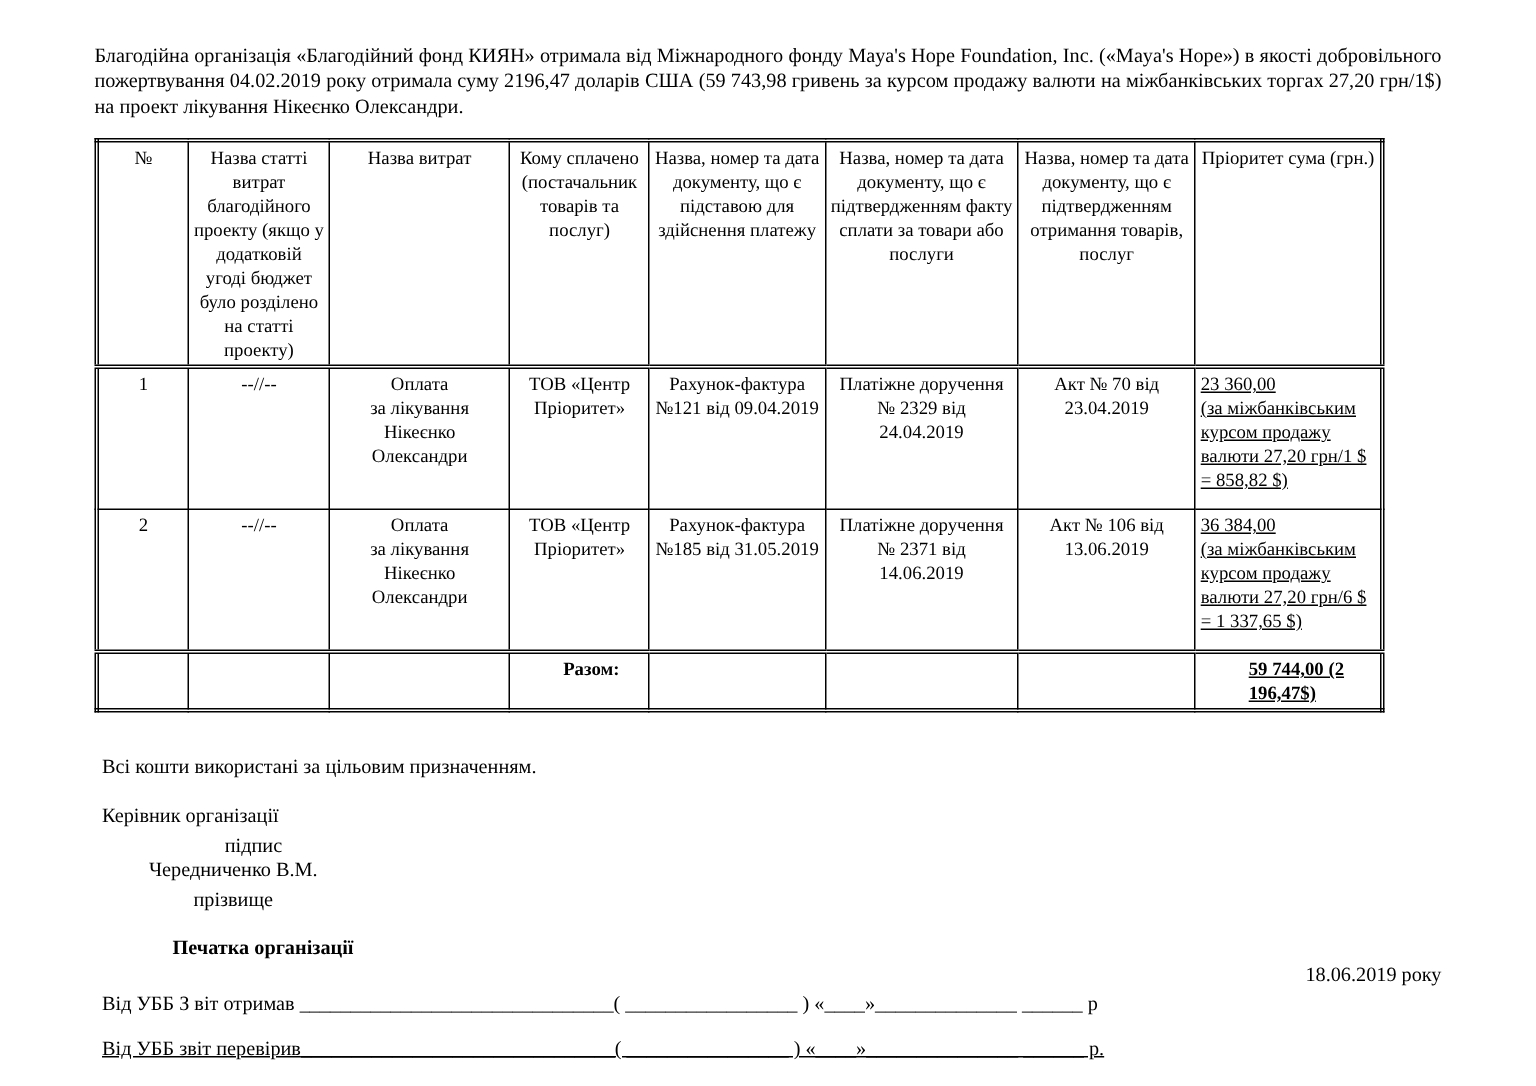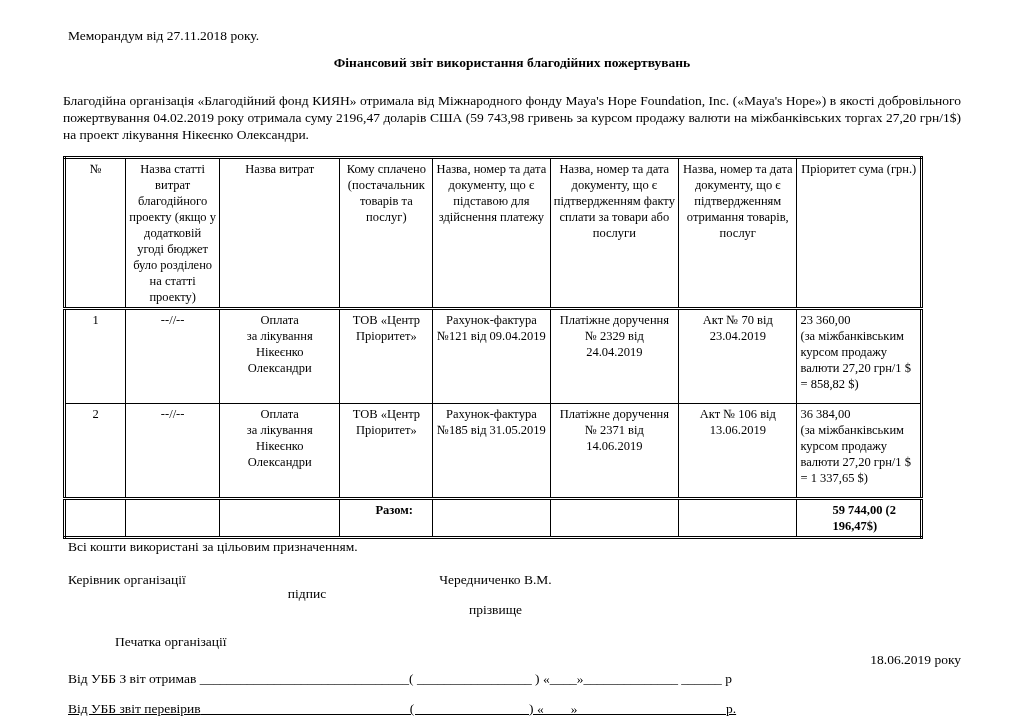--- a/index.html
+++ b/index.html
@@ -35,60 +35,58 @@
     border: 1px solid #000;
     vertical-align: top;
     text-align: center;
     padding: 2px 3px;
     white-space: pre-line;
     font-weight: normal;
     overflow: hidden;
   }
   table.fin thead th { border-bottom: 3px double #000; height: 112px; }
   table.fin tr.data-row td { height: 95px; }
-  table.fin td.sum { text-align: left; }
+  table.fin td.sum { text-align: left; text-decoration: underline; }
   table.fin tr.razom td {
     border-top: 3px double #000;
     height: 26px;
     font-weight: bold;
     text-align: left;
     padding-left: 35px;
   }
   .c0 { width: 60px; }
   .c1 { width: 92px; }
   .c2 { width: 118px; }
   .c3 { width: 91px; }
   .c4 { width: 115px; }
   .c5 { width: 126px; }
   .c6 { width: 116px; }
   .c7 { width: 122px; }
-  .usage-note { margin-top: 0; margin-bottom: 17px; margin-left: 5px; }
-  .sign-row { display: flex; margin-left: 5px; margin-bottom: 16px; }
+  .usage-note { margin-top: 28px; margin-bottom: 17px; margin-left: 5px; }
+  .sign-row { display: flex; margin-left: 5px; margin-bottom: 16px; flex-direction: column; }
   .sign-row .lbl { width: 138px; }
   .sign-col { text-align: center; }
-  .sign-col .caption { margin-top: 14px; }
+  .sign-col .caption { margin-top: 4px; }
   .blankcol { width: 202px; }
   .namecol { width: 175px; }
   .phonecol { width: 175px; }
   .phone { text-decoration: underline; }
-  .seal { margin-left: 52px; margin-bottom: 2px; }
+  .seal { margin-left: 52px; margin-bottom: 2px; font-weight: bold; }
   .seal-date { margin-left: 172px; margin-bottom: 2px; text-align: right; }
   .ubb { margin-left: 5px; margin-bottom: 13px; line-height: 17px; }
   .ubb2 { margin-bottom: 16px; text-decoration: underline; }
   .result { margin-left: 5px; }
   .result-val { font-weight: bold; font-style: italic; }
 </style>
 </head>
 <body>
 
 <div class="page">
 
-  <p class="memo">Меморандум від 27.11.2018 року.</p>
 
-  <p class="title">Фінансовий звіт використання благодійних пожертвувань</p>
 
   <p class="intro">Благодійна організація «Благодійний фонд КИЯН» отримала від Міжнародного  фонду Maya's Hope Foundation, Inc. («Maya's Hope»)  в якості добровільного пожертвування  04.02.2019 року отримала суму 2196,47 доларів США (59 743,98  гривень за курсом продажу валюти на міжбанківських торгах 27,20 грн/1$) на проект лікування Нікеєнко Олександри.</p>
 
   <table class="fin">
     <thead>
       <tr>
         <th class="c0">№</th>
         <th class="c1">Назва статті витрат благодійного проекту (якщо у додатковій угоді бюджет було розділено на статті проекту)</th>
         <th class="c2">Назва  витрат</th>
         <th class="c3">Кому сплачено (постачальник товарів та послуг)</th>
@@ -133,21 +131,21 @@
         <td class="c4">Рахунок-фактура
 №185 від 31.05.2019</td>
         <td class="c5">Платіжне доручення
 № 2371 від
 14.06.2019</td>
         <td class="c6">Акт № 106 від
 13.06.2019</td>
         <td class="c7 sum">36 384,00
 (за міжбанківським
 курсом продажу
-валюти  27,20 грн/1 $
+валюти  27,20 грн/6 $
 = 1 337,65 $)</td>
       </tr>
       <tr class="razom">
         <td class="c0"></td>
         <td class="c1"></td>
         <td class="c2"></td>
         <td class="c3">Разом:</td>
         <td class="c4"></td>
         <td class="c5"></td>
         <td class="c6"></td>

